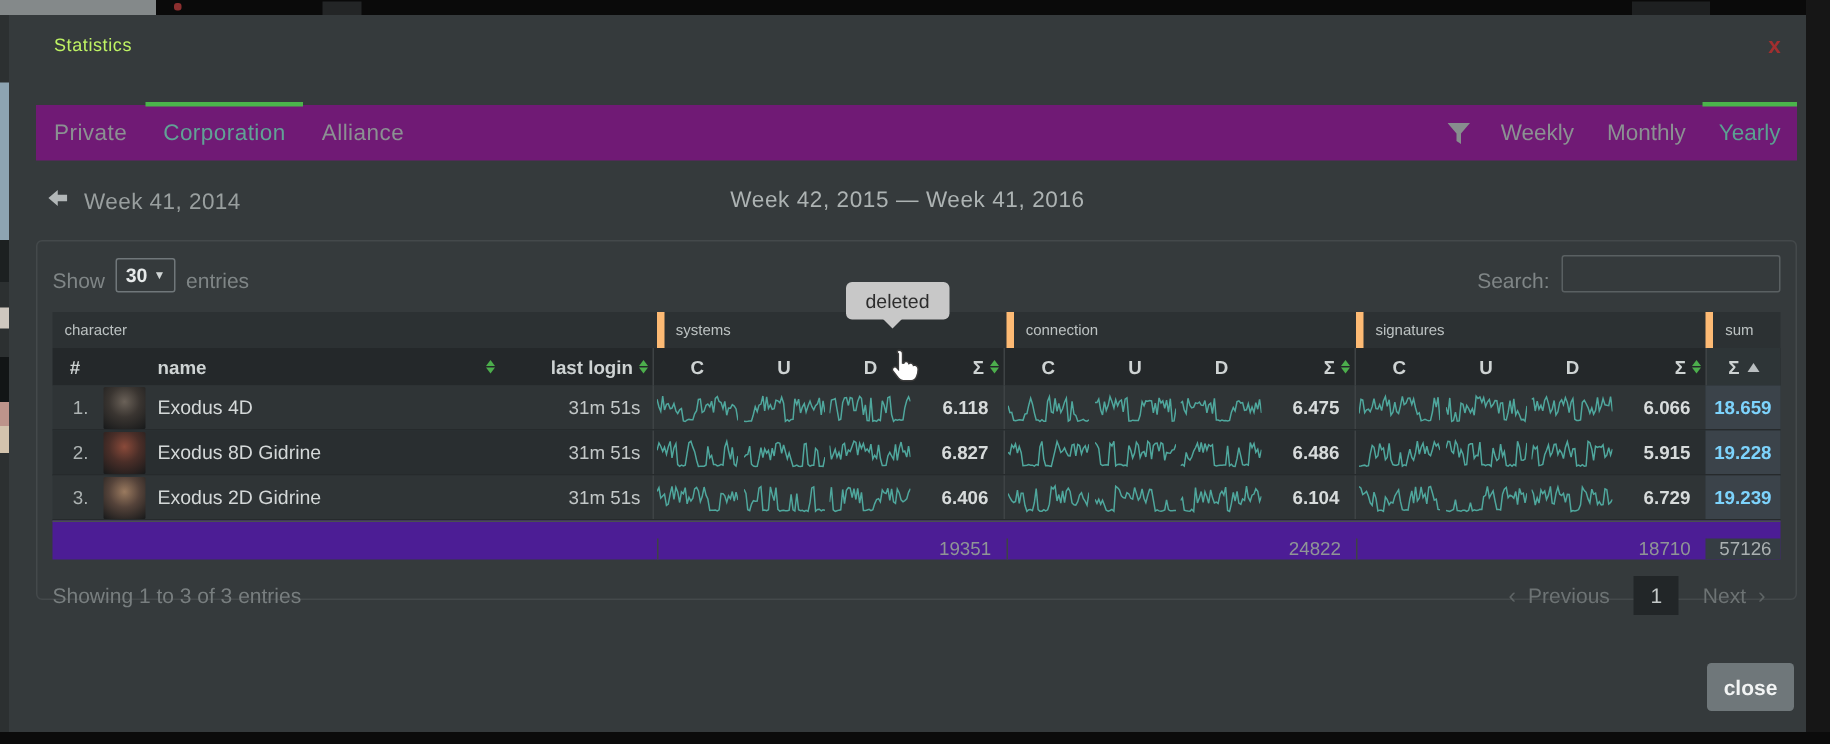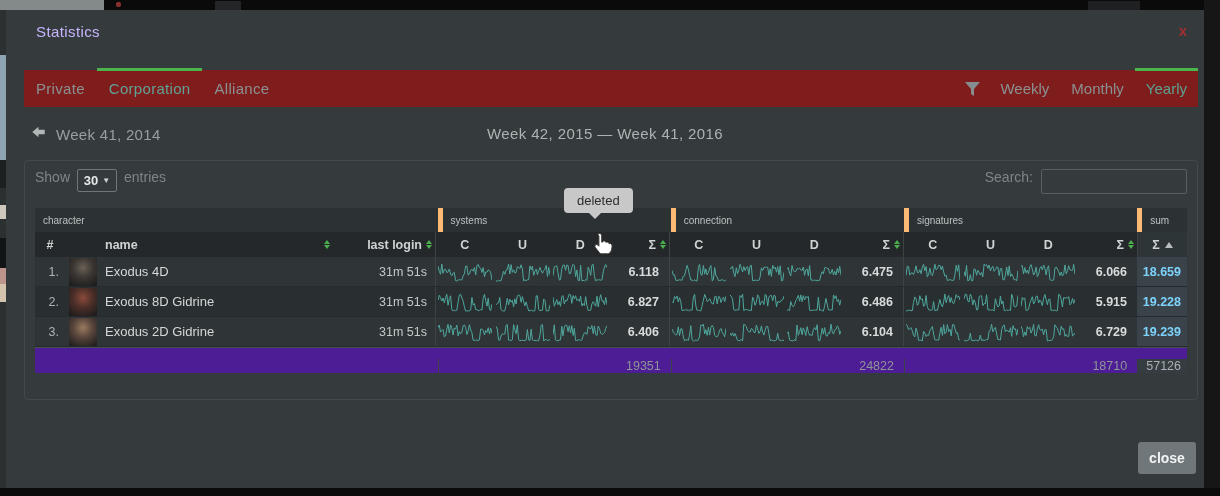--- a/index.html
+++ b/index.html
@@ -20,26 +20,26 @@
   .sl4 { position:absolute; left:0; top:228px; width:6px; height:30px; background:#121516; }
   .sl5 { position:absolute; left:0; top:258px; width:6px; height:16px; background:#bd948b; }
   .sl6 { position:absolute; left:0; top:274px; width:6px; height:18px; background:#d3c3ad; }
   .rightdark { position:absolute; left:1204px; top:0; width:16px; height:496px; background:#161616; }
   .bottombar { position:absolute; left:0; top:488px; width:1220px; height:8px; background:#0b0b0b; }
 
   
   .modal { position:absolute; left:6px; top:10px; width:1198px; height:478px;
     background:#353a3c; color:#c7cccc; }
   .modal-header { position:relative; height:44px; }
-  .modal-title { position:absolute; left:30px; top:13px; font-size:15px; letter-spacing:0.4px; color:#c4b5fd; }
+  .modal-title { position:absolute; left:30px; top:13px; font-size:12px; letter-spacing:0.4px; color:#bef264; }
   .close-x { position:absolute; right:12px; top:12px; width:18px; height:18px; text-align:center;
     color:#a12f2f; font-weight:bold; font-size:15px; line-height:18px; cursor:pointer; }
 
   
-  .tabbar { position:absolute; left:18px; top:60px; width:1174px; height:37px; background:#7f1d1d;
+  .tabbar { position:absolute; left:18px; top:60px; width:1174px; height:37px; background:#701a75;
     display:flex; align-items:center; }
   .tab { position:relative; padding:0 12px; height:37px; line-height:37px; font-size:15px;
     color:#8b9192; letter-spacing:0.3px; cursor:pointer; }
   .tab.active { color:#61a295; }
   .tab.active::before { content:""; position:absolute; left:0; right:0; top:-2px; height:3px; background:#4bb44b; }
   .tab-spacer { flex:1; }
   .funnel { width:34px; height:37px; display:flex; align-items:center; justify-content:center; cursor:pointer; }
   .period { position:relative; padding:0 11px; height:37px; line-height:37px; font-size:15px;
     color:#8b9192; cursor:pointer; }
   .period.active { color:#5ba191; }
@@ -48,21 +48,21 @@
   
   .weeknav { position:absolute; left:0; top:112px; width:1198px; height:30px; }
   .week-prev { position:absolute; left:24px; top:2px; display:flex; align-items:center; gap:9px; cursor:pointer; }
   .week-prev-label { font-size:15px; color:#999f9f; letter-spacing:0.3px; }
   .week-range { position:absolute; left:0; width:100%; top:3px; text-align:center; font-size:15px;
     color:#adb3b3; letter-spacing:0.4px; }
 
   
   .panel { position:absolute; left:18px; top:150px; width:1174px; height:240px;
     border:1px solid #44494b; border-radius:4px; padding:8px 10px; }
-  .controls { display:flex; align-items:flex-start; height:26px; font-size:14px; color:#7f8586; }
+  .controls { display:flex; align-items:flex-end; height:26px; font-size:14px; color:#7f8586; }
   .show-select { margin:0 7px; width:40px; height:23px; border:1px solid #70777a; border-radius:2px;
     background:transparent; color:#e6e9e9; font-size:13px; font-weight:bold;
     display:inline-flex; align-items:center; justify-content:center; gap:4px; cursor:pointer; }
   .show-select .caret { font-size:8px; color:#cfd4d4; }
   .controls-spacer { flex:1; }
   .search-label { margin-right:8px; }
   .search-input { width:146px; height:25px; background:transparent; border:1px solid #5a6062;
     border-radius:2px; color:#dfe3e3; font-size:13px; padding:0 6px; outline:none; }
 
   
@@ -472,20 +472,35 @@
         <div class="trow totalrow">
           <div class="t-blank"></div>
           <div class="t-val">19351</div>
           <div class="t-val">24822</div>
           <div class="t-val">18710</div>
           <div class="t-sum">57126</div>
         </div>
 
       </div>
 
+      <div class="inforow">
+        <div class="showing">Showing 1 to 3 of 3 entries</div>
+        <div class="inforow-spacer"></div>
+        <div class="pag">
+          <div class="pag-btn">
+            <span class="pag-chev">‹</span>
+            <span>Previous</span>
+          </div>
+          <div class="pag-page">1</div>
+          <div class="pag-btn">
+            <span>Next</span>
+            <span class="pag-chev">›</span>
+          </div>
+        </div>
+      </div>
 
     </div>
 
     <button class="close-btn">close</button>
 
     <div class="tooltip">deleted</div>
     <div class="cursor-hand">
       <svg width="22" height="26" viewBox="0 0 22 26">
         <path d="M7.5 1.5 c1.3 0 2.2 1 2.2 2.4 v6.2 l.8.1 c.3-.9 1.1-1.4 2.1-1.1 .7.2 1.1.7 1.3 1.3 .6-.4 1.3-.5 2-.2 .6.3 1 .8 1.1 1.4 .6-.2 1.2-.2 1.8.1 .9.5 1.3 1.2 1.3 2.4 0 .1-.3 3.4-1 4.9 -.6 1.4-1.7 2.8-3.6 2.8 h-5.4 c-1.3 0-2.3-.6-3.1-1.6 l-3.8-4.9 c-.5-.8-.4-1.7.3-2.3 .7-.6 1.7-.6 2.4.1 l1 1.1 V3.9 C5.3 2.5 6.2 1.5 7.5 1.5 z" fill="#ffffff" stroke="#3a3a3a" stroke-width="1"></path>
       </svg>

